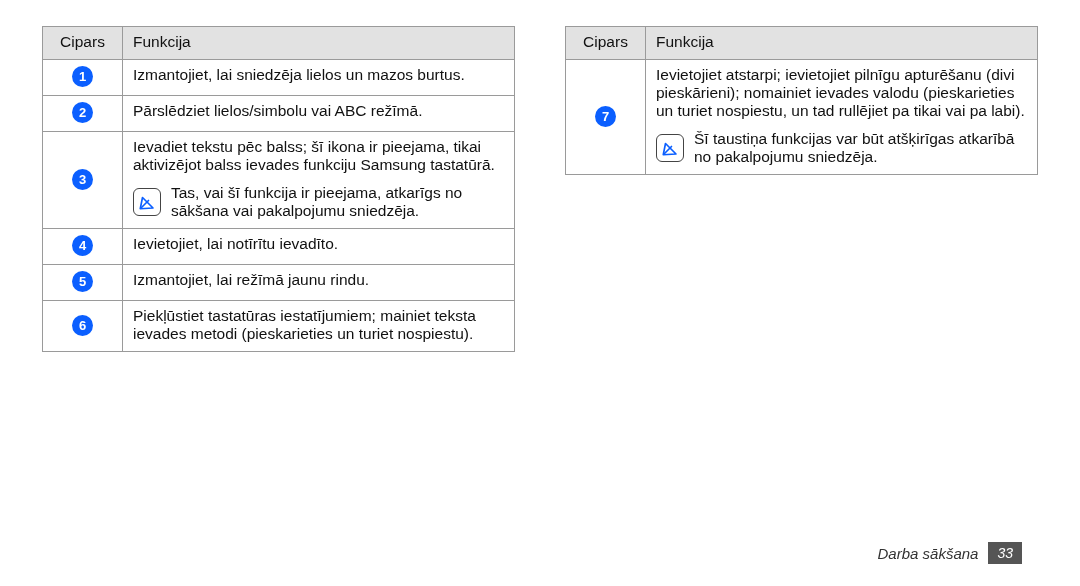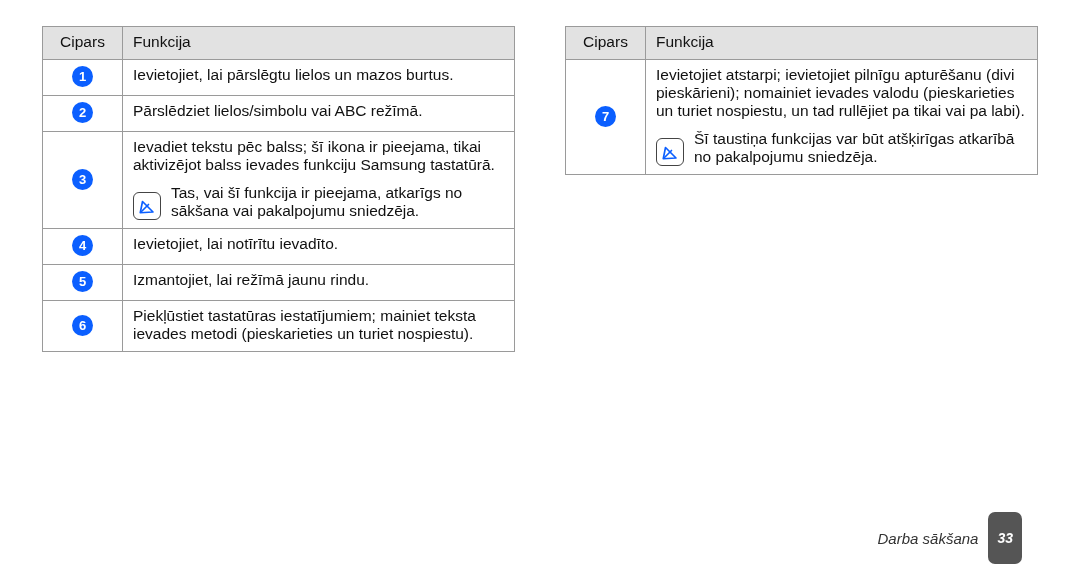--- a/index.html
+++ b/index.html
@@ -5,48 +5,48 @@
   * { box-sizing: border-box; margin: 0; padding: 0; }
   html, body { width: 1080px; height: 586px; background: #fff; font-family: "Segoe UI", "Helvetica Neue", Arial, sans-serif; color: #111; }
   .page { position: relative; width: 1080px; height: 586px; padding: 26px 42px 0 42px; }
   .columns { display: flex; gap: 50px; }
   .col { flex: 1; }
   table { border-collapse: collapse; width: 100%; font-size: 15.5px; }
   th, td { border: 1px solid #9a9a9a; text-align: left; vertical-align: top; padding: 6px 10px 8px 10px; }
   th { background: #e2e2e2; font-weight: 400; }
   .col-num { width: 80px; text-align: center; vertical-align: middle; }
   .circle-num { display: inline-block; width: 21px; height: 21px; border-radius: 50%; background: #0b5fff; color: #fff; font-size: 13px; font-weight: 700; line-height: 21px; text-align: center; }
-  .note { display: flex; align-items: flex-end; gap: 10px; margin-top: 10px; }
+  .note { display: flex; align-items: center; gap: 10px; margin-top: 10px; }
   .note-icon { flex: 0 0 28px; width: 28px; height: 28px; border: 1.5px solid #444; border-radius: 6px; display: flex; align-items: center; justify-content: center; }
   .note-icon svg { width: 18px; height: 18px; }
   .note-text { flex: 1; }
   .footer { position: absolute; right: 58px; bottom: 22px; display: flex; align-items: center; gap: 10px; font-size: 15px; }
   .footer-label { font-style: italic; color: #333; }
-  .page-num { background: #555; color: #fff; padding: 18px 9px; font-size: 14px; font-style: italic; font-weight: 700; border-radius: 7px; }
+  .page-num { background: #555; color: #fff; padding: 3px 9px; font-size: 14px; font-style: italic; font-weight: 400; }
 </style>
 </head>
 <body>
 
 <div class="page">
   <div class="columns">
 
     <div class="col">
       <table>
         <thead>
           <tr>
             <th class="col-num">Cipars</th>
             <th>Funkcija</th>
           </tr>
         </thead>
         <tbody>
           <tr>
             <td class="col-num">
               <span class="circle-num">1</span>
             </td>
-            <td>Ievietojiet, lai pārslēgtu lielos un mazos burtus.</td>
+            <td>Izmantojiet, lai sniedzēja lielos un mazos burtus.</td>
           </tr>
           <tr>
             <td class="col-num">
               <span class="circle-num">2</span>
             </td>
             <td>Pārslēdziet lielos/simbolu vai ABC režīmā.</td>
           </tr>
           <tr>
             <td class="col-num">
               <span class="circle-num">3</span>

